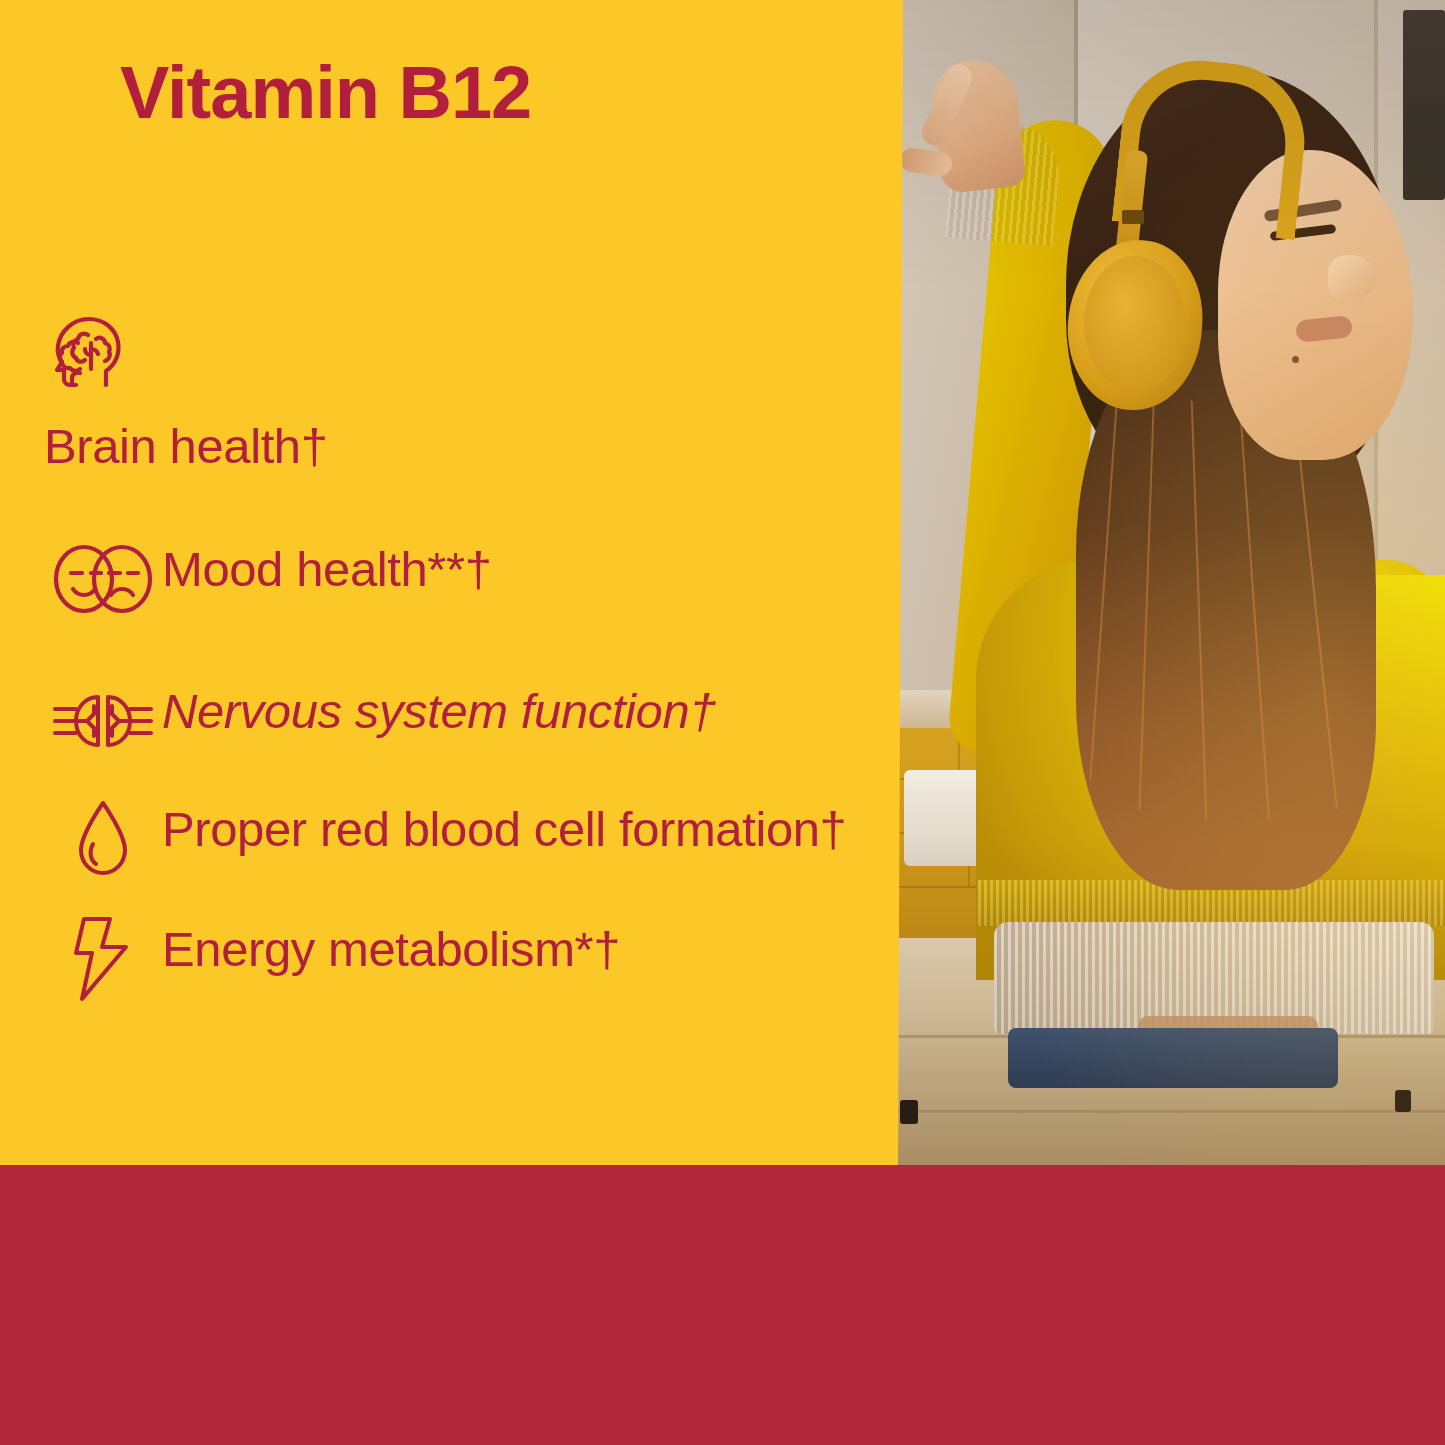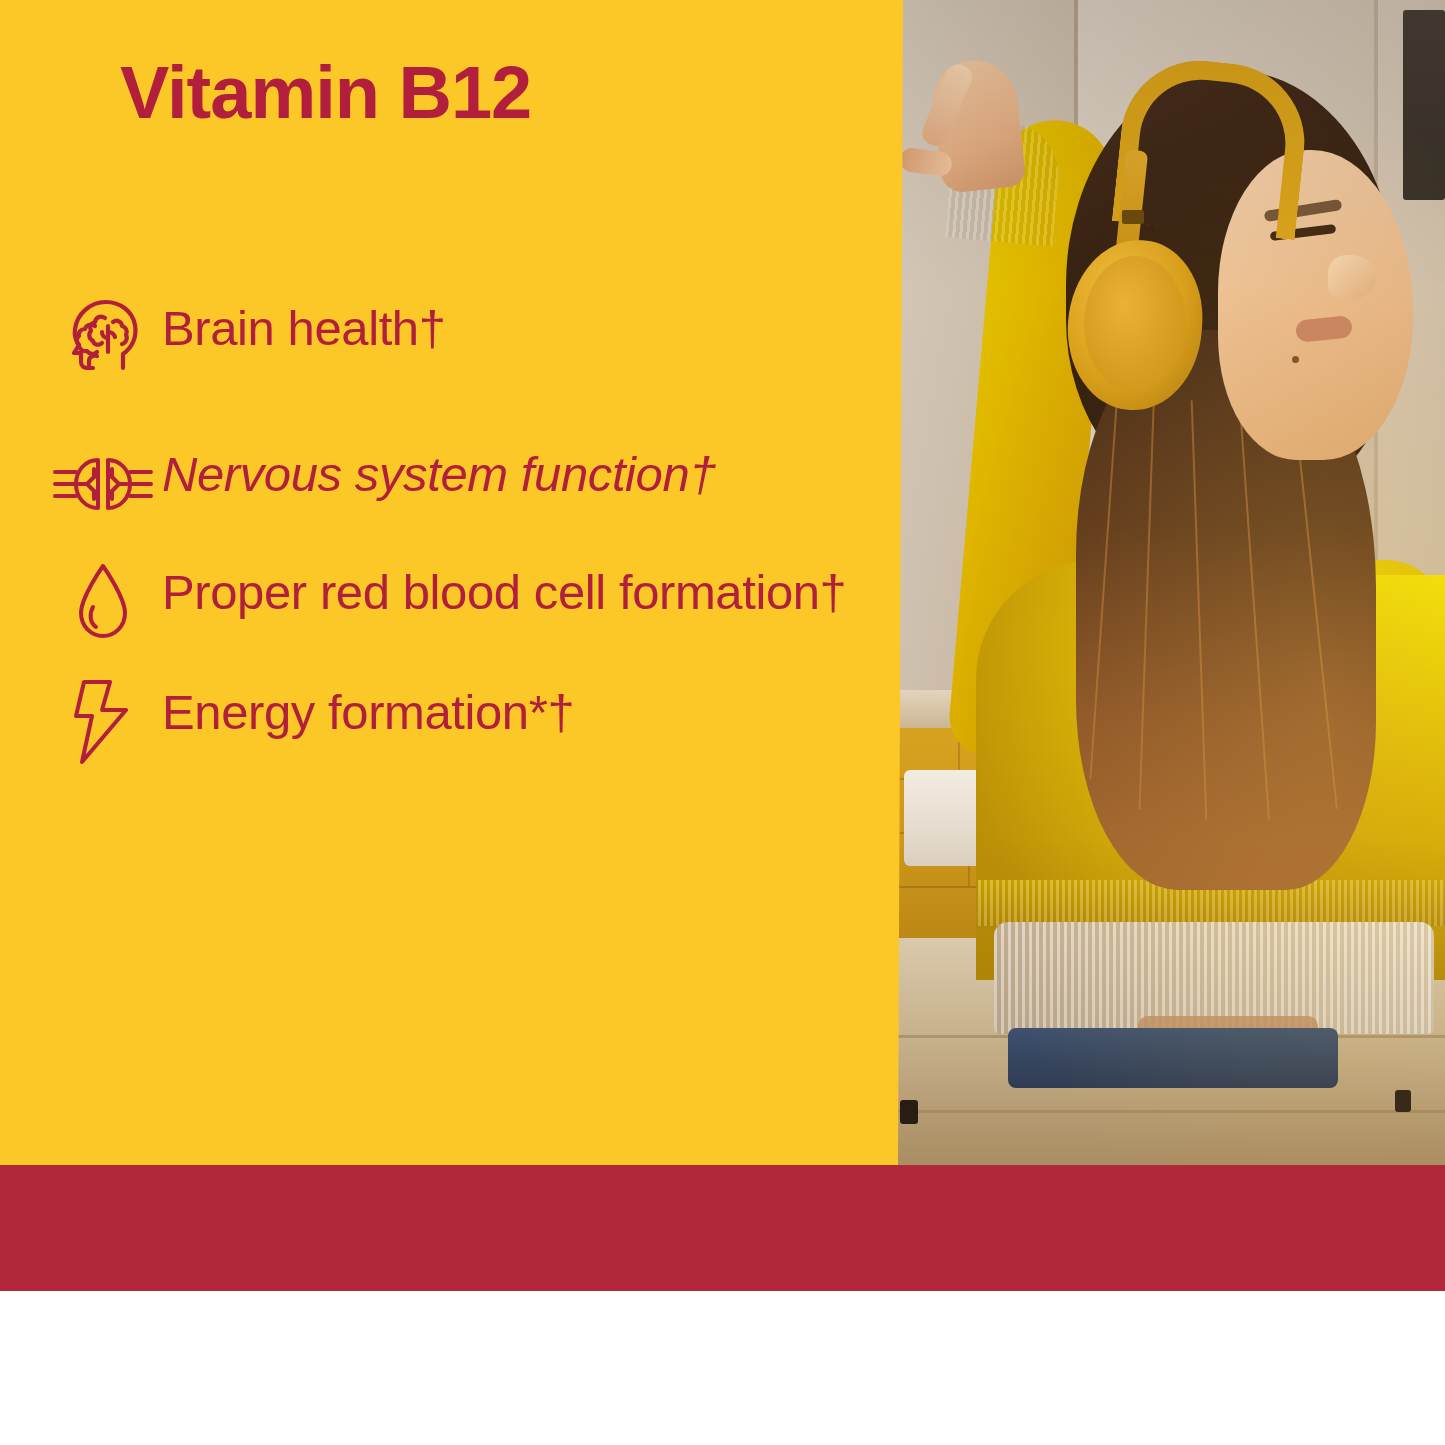--- a/index.html
+++ b/index.html
@@ -1,21 +1,21 @@
 <!DOCTYPE html>
 <html><head>
 <meta charset="utf-8">
 <style>
   html,body{margin:0;padding:0;}
   body{
     width:1445px;height:1445px;overflow:hidden;
     font-family:"Liberation Sans", sans-serif;
     background:#ffffff;
   }
-  .canvas{position:relative;width:1445px;height:1291px;overflow:hidden;background:#0369a1;}
+  .canvas{position:relative;width:1445px;height:1445px;overflow:hidden;background:#0369a1;}
 
   
   .photo{
     position:absolute;left:898px;top:0;width:547px;height:1165px;overflow:hidden;
     background:#c9b49c;
   }
   .ph-cab1{position:absolute;left:0;top:0;width:180px;height:700px;
     background:linear-gradient(100deg,#d7cabb 0%,#cbbca9 60%,#c0af9b 100%);}
   .ph-cabseam{position:absolute;left:176px;top:0;width:4px;height:700px;background:#a9957f;opacity:.75;}
   .ph-cab2{position:absolute;left:180px;top:0;width:300px;height:700px;
@@ -124,21 +124,21 @@
     letter-spacing:-1px;
   }
   .bullets{position:absolute;left:44px;top:296px;width:860px;}
   .bullet{position:relative;display:flex;align-items:flex-start;margin-bottom:0;}
   .b-icon{flex:0 0 118px;height:84px;display:flex;align-items:center;justify-content:center;}
   .b-icon svg{display:block;}
   .b-text{
     color:#b11f3c;font-size:49px;font-weight:normal;line-height:1.17;
     padding-top:4px;letter-spacing:-.4px;
   }
-  .bullet-1{margin-bottom:62px;}
+  .bullet-1{margin-bottom:62px;flex-direction:column;}
   .bullet-2{margin-bottom:58px;}
   .bullet-3{margin-bottom:34px;font-style:italic;}
   .bullet-4{margin-bottom:36px;}
 
   
   .footer{
     position:absolute;left:0;top:1165px;width:1445px;height:280px;background:#b22739;
   }
 </style>
 </head>
@@ -231,20 +231,33 @@
             <path d="M44 22 c-4-3-9-1-10 4 c-4 1-6 5-4 9 c-3 3-2 8 2 10 c1 4 6 5 9 2"></path>
             <path d="M52 26 c4-3 9 0 9 4 c4 1 6 5 4 9 c2 3 0 8-4 9"></path>
             <path d="M47 30 v26"></path>
             <path d="M47 42 c-4 0-6-3-6-6"></path>
             <path d="M47 36 c3 0 6 2 7 5"></path>
           </svg>
         </div>
         <div class="b-text">Brain health†</div>
       </div>
 
+      <div class="bullet bullet-2">
+        <div class="b-icon">
+          <svg width="104" height="72" viewBox="0 0 104 72" fill="none" stroke="#b11f3c" stroke-width="4.2" stroke-linecap="round" stroke-linejoin="round">
+            <ellipse cx="33" cy="36" rx="28" ry="32"></ellipse>
+            <ellipse cx="71" cy="36" rx="28" ry="32"></ellipse>
+            <path d="M20 30 h11 M40 30 h10"></path>
+            <path d="M22 46 c5 8 17 8 22 0"></path>
+            <path d="M58 30 h11 M77 30 h10"></path>
+            <path d="M60 52 c5-8 17-8 22 0"></path>
+          </svg>
+        </div>
+        <div class="b-text">Mood health**†</div>
+      </div>
 
       <div class="bullet bullet-3">
         <div class="b-icon">
           <svg width="104" height="64" viewBox="0 0 104 64" fill="none" stroke="#b11f3c" stroke-width="4" stroke-linecap="round" stroke-linejoin="round">
             <path d="M47 8 c-12 0-22 10-22 24 s10 24 22 24 z"></path>
             <path d="M57 8 c12 0 22 10 22 24 s-10 24-22 24 z"></path>
             <path d="M25 20 H4 M25 32 H4 M25 44 H4"></path>
             <path d="M79 20 h21 M79 32 h21 M79 44 h21"></path>
             <path d="M36 32 h-8 M36 32 l7-7 M36 32 l7 7"></path>
             <path d="M68 32 h8 M68 32 l-7-7 M68 32 l-7 7"></path>
@@ -264,21 +277,21 @@
         </div>
         <div class="b-text">Proper red blood cell formation†</div>
       </div>
 
       <div class="bullet bullet-5">
         <div class="b-icon">
           <svg width="62" height="88" viewBox="0 0 62 88" fill="none" stroke="#b11f3c" stroke-width="4" stroke-linecap="round" stroke-linejoin="round">
             <path d="M38 4 H12 L4 38 h16 L10 84 L54 32 H30 L38 4 z"></path>
           </svg>
         </div>
-        <div class="b-text">Energy formation*†</div>
+        <div class="b-text">Energy metabolism*†</div>
       </div>
 
     </div>
   </div>
 
   <div class="footer">
     
     
 
     

